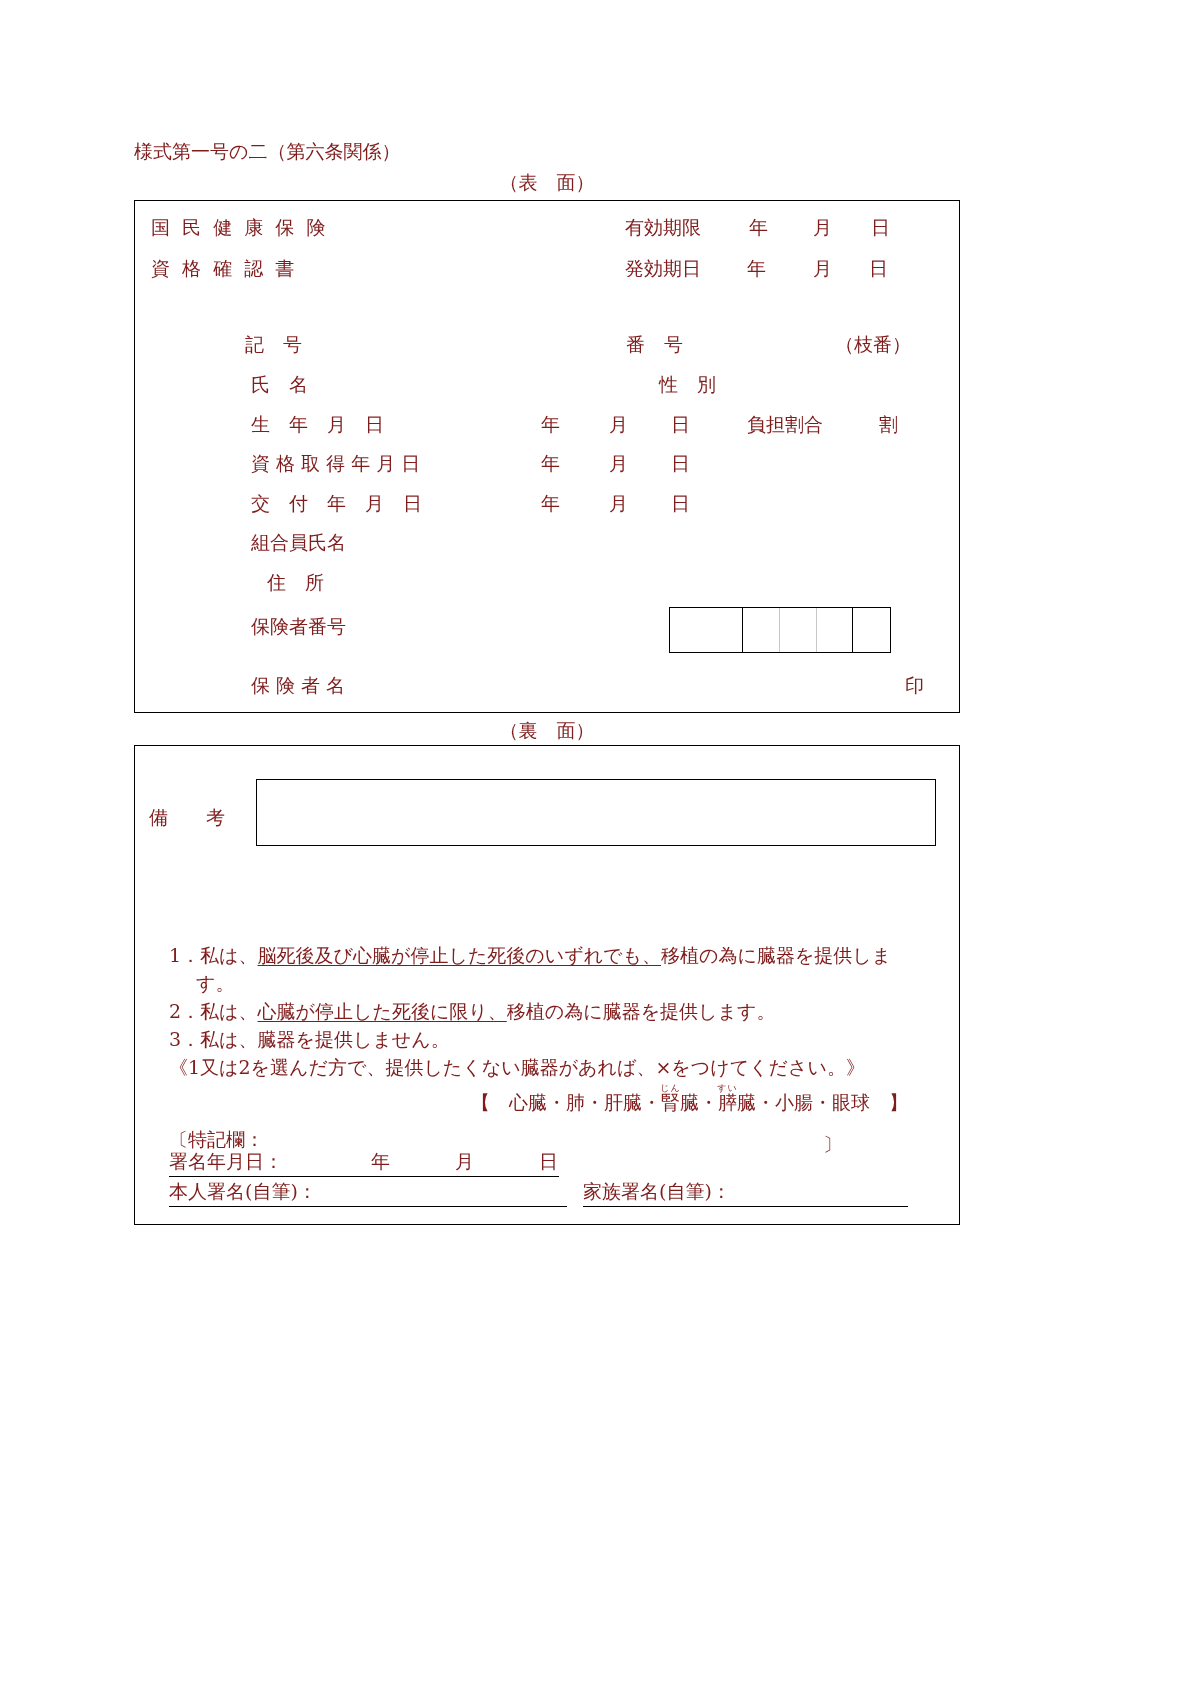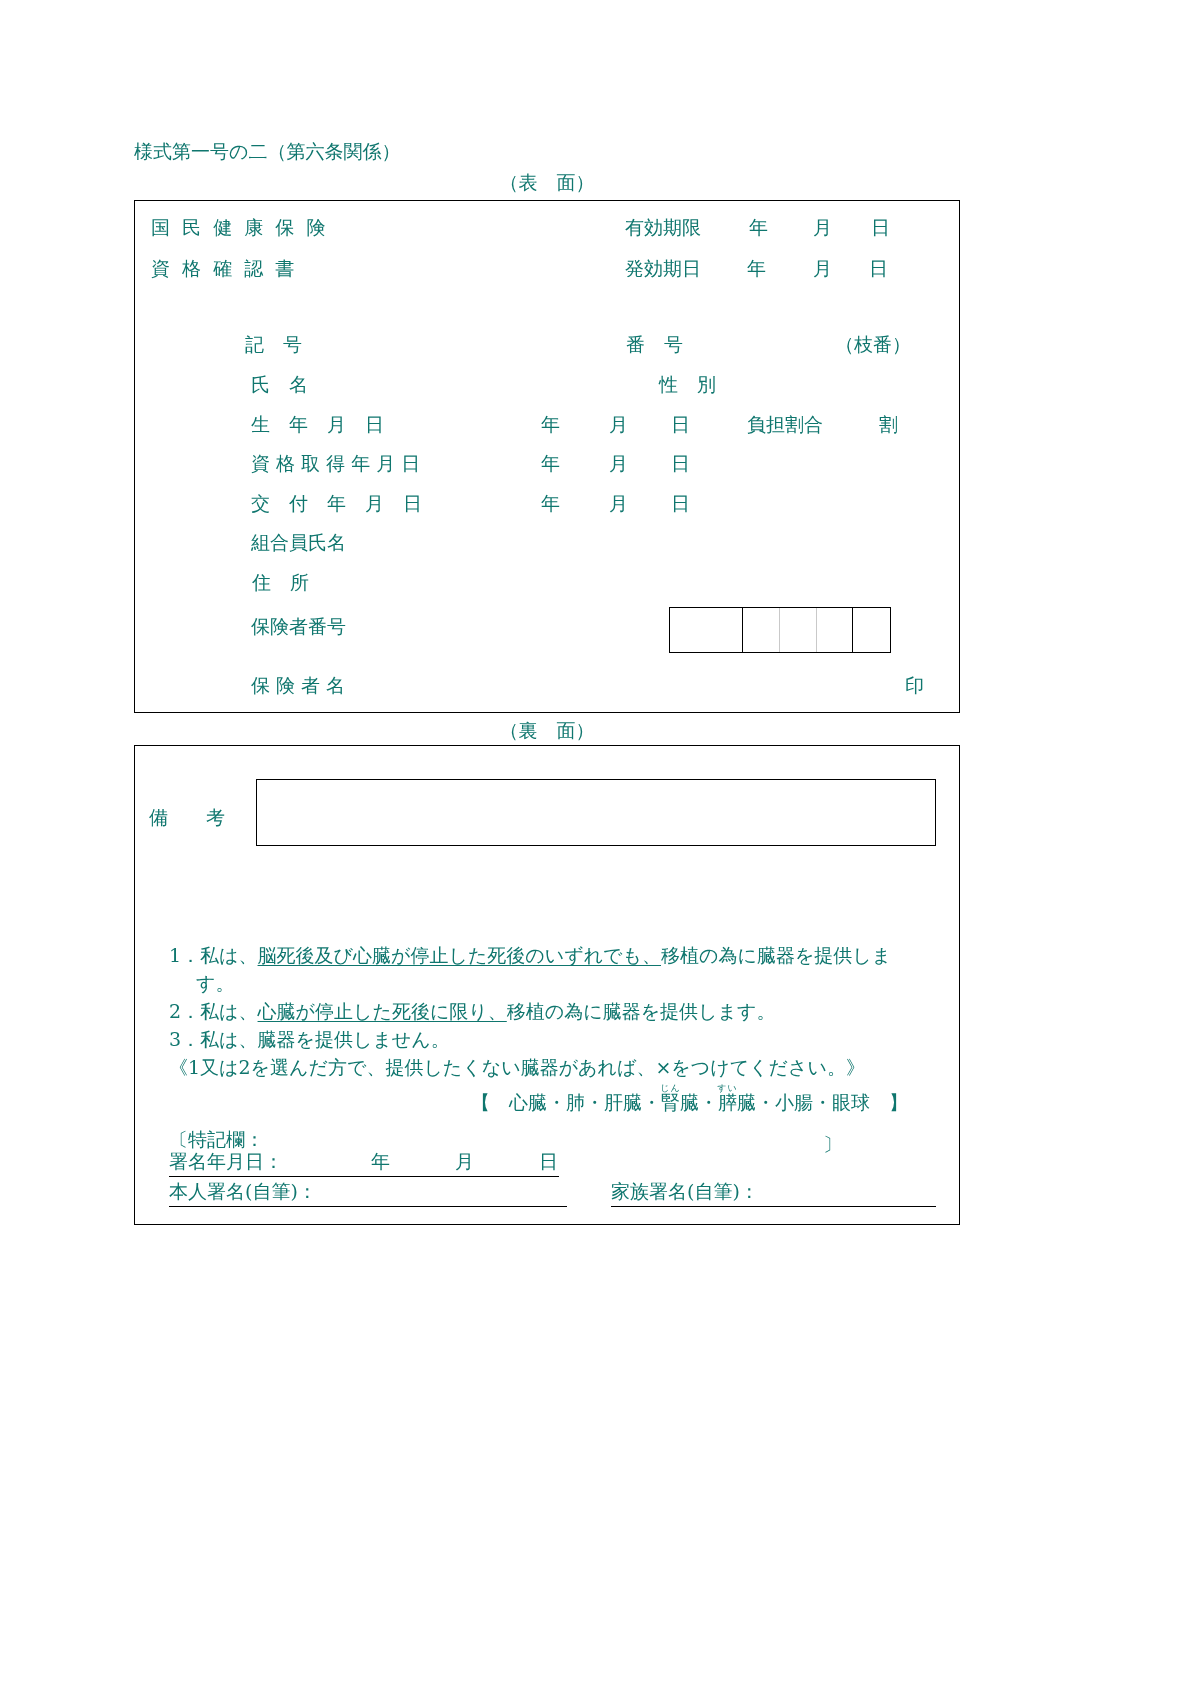--- a/index.html
+++ b/index.html
@@ -2,21 +2,21 @@
 <html><head>
 <meta charset="utf-8">
 <style>
   * { margin:0; padding:0; box-sizing:border-box; }
   html,body { background:#ffffff; }
   .page {
     position:relative;
     width:1035px;
     height:1695px;
     background:#ffffff;
-    color:#0f766e;
+    color:#7f1d1d;
     font-family:"DejaVu Serif","Liberation Serif",serif;
     font-size:19px;
     overflow:hidden;
   }
   .t { position:absolute; white-space:pre; line-height:1.2; }
   .box { position:absolute; border:1px solid #000; background:#fff; }
   .caption { position:absolute; left:134px; width:826px; text-align:center; }
   .u { text-decoration:underline; text-underline-offset:3px; }
   .vline { position:absolute; top:0; bottom:0; width:1px; background:#000; }
   .vline.faint { background:#c9c9c9; }
@@ -65,21 +65,21 @@
     <div class="t" style="left:406px; top:251px;">年</div>
     <div class="t" style="left:474px; top:251px;">月</div>
     <div class="t" style="left:536px; top:251px;">日</div>
 
     <div class="t" style="left:116px; top:291px;">交　付　年　月　日</div>
     <div class="t" style="left:406px; top:291px;">年</div>
     <div class="t" style="left:474px; top:291px;">月</div>
     <div class="t" style="left:536px; top:291px;">日</div>
 
     <div class="t" style="left:116px; top:330px;">組合員氏名</div>
-    <div class="t" style="left:117px; top:370px;text-align:center;">住　所</div>
+    <div class="t" style="left:132px; top:370px;text-align:center;">住　所</div>
 
     <div class="t" style="left:116px; top:414px;">保険者番号</div>
     <div class="box" style="left:534px; top:406px; width:222px; height:46px;">
       <div class="vline" style="left:72px;"></div>
       <div class="vline faint" style="left:109px;"></div>
       <div class="vline faint" style="left:146px;"></div>
       <div class="vline" style="left:182px;"></div>
     </div>
 
     <div class="t" style="left:116px; top:473px;">保 険 者 名</div>
@@ -111,19 +111,19 @@
     <div class="underrow" style="left:34px; top:404px; width:390px;">
       <div class="t" style="left:0;">署名年月日：</div>
       <div class="t" style="left:202px;">年</div>
       <div class="t" style="left:286px;">月</div>
       <div class="t" style="left:370px;">日</div>
     </div>
 
     <div class="underrow" style="left:34px; top:434px; width:398px;text-decoration:underline;">
       <div class="t" style="left:0;">本人署名(自筆)：</div>
     </div>
-    <div class="underrow" style="left:476px; top:434px; width:325px;">
+    <div class="underrow" style="left:448px; top:434px; width:325px;">
       <div class="t" style="left:0;">家族署名(自筆)：</div>
     </div>
 
   </div>
 
 </div>
 
 </body></html>

